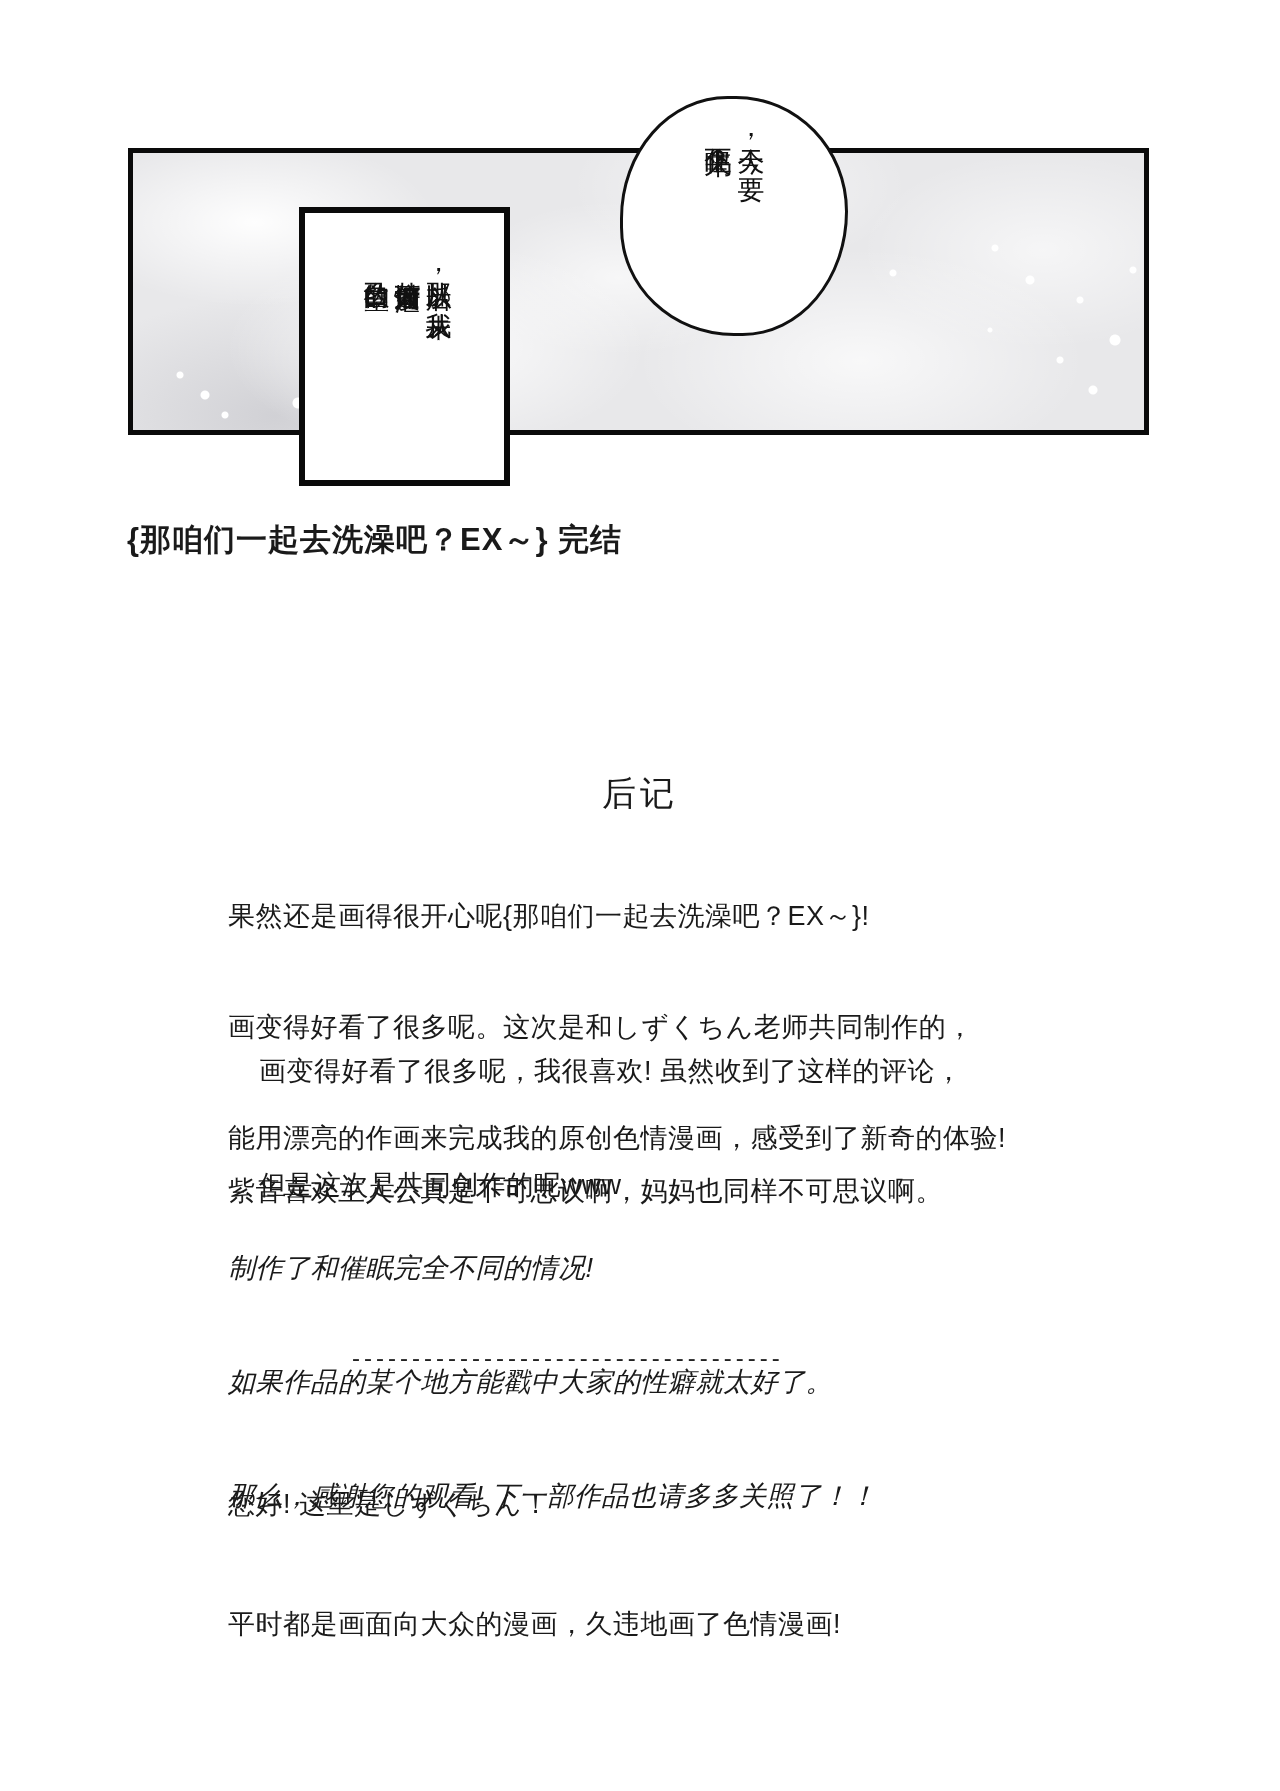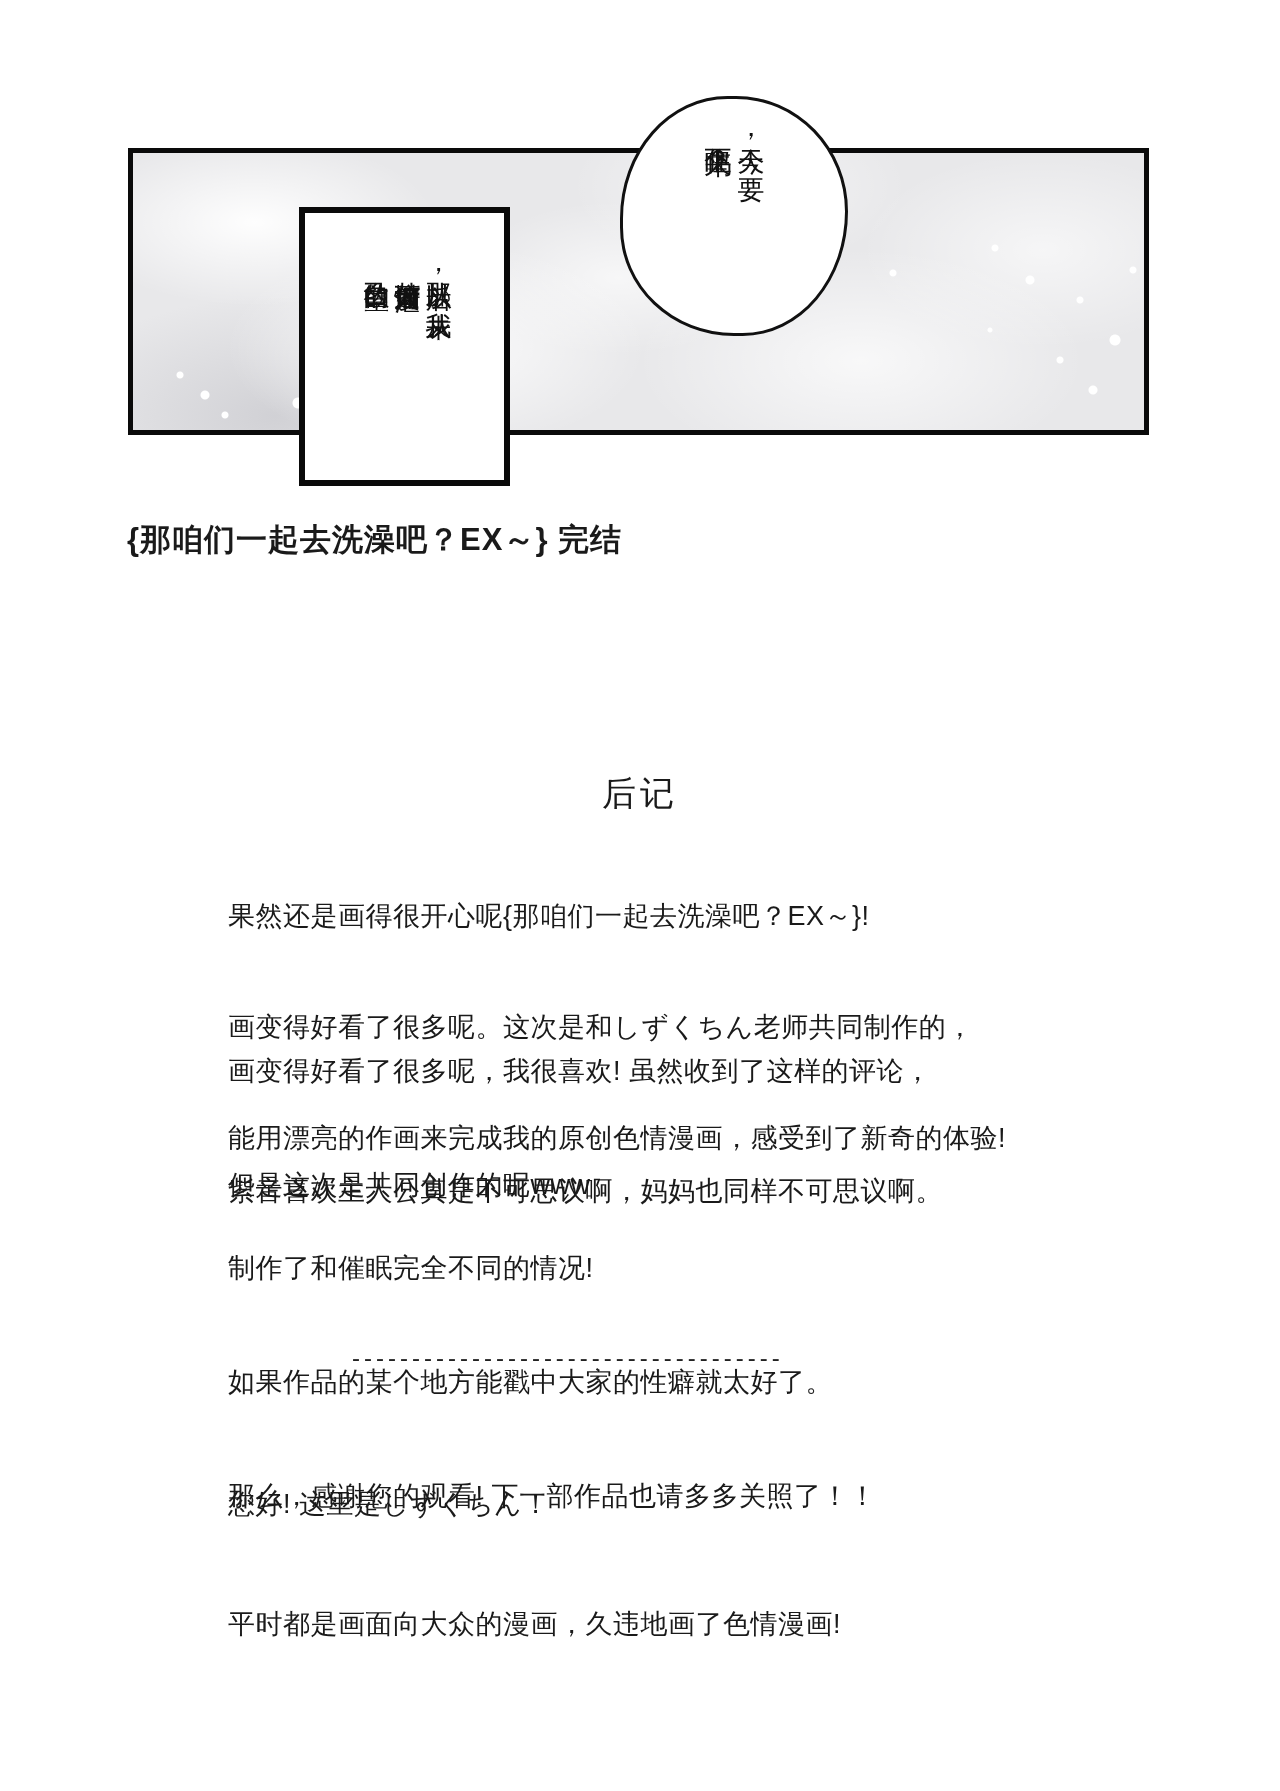--- a/index.html
+++ b/index.html
@@ -58,23 +58,23 @@
   .narration-text{
     writing-mode:vertical-rl;text-orientation:upright;
     padding-top:48px;font-size:26px;line-height:31px;letter-spacing:1px;color:#111;
     transform:translateX(3px);
   }
   
   .end-caption{position:absolute;left:127px;top:519px;font-size:31px;letter-spacing:1px;font-weight:bold;}
   .afterword-title{position:absolute;left:0;top:727px;width:100%;text-align:center;font-size:34px;letter-spacing:4px;margin-top:44px;}
   .para{position:absolute;left:228px;font-size:27px;letter-spacing:.5px;white-space:pre;}
   .p1{top:824px;line-height:37px;}
-  .p2{top:976px;line-height:38px;}
+  .p2{top:976px;line-height:38px;margin-left:31px;}
   .p3{top:1096px;line-height:38px;text-align:center;}
-  .p4{top:1173px;line-height:38px;}
+  .p4{top:1173px;line-height:38px;font-style:italic;}
   .p5{top:1404px;line-height:40px;}
   .separator{
     position:absolute;left:352px;top:1344px;width:460px;
     font-size:24px;letter-spacing:4px;color:#222;overflow:hidden;white-space:nowrap;
   }
 </style>
 </head>
 <body>
 
 <div class="page">

